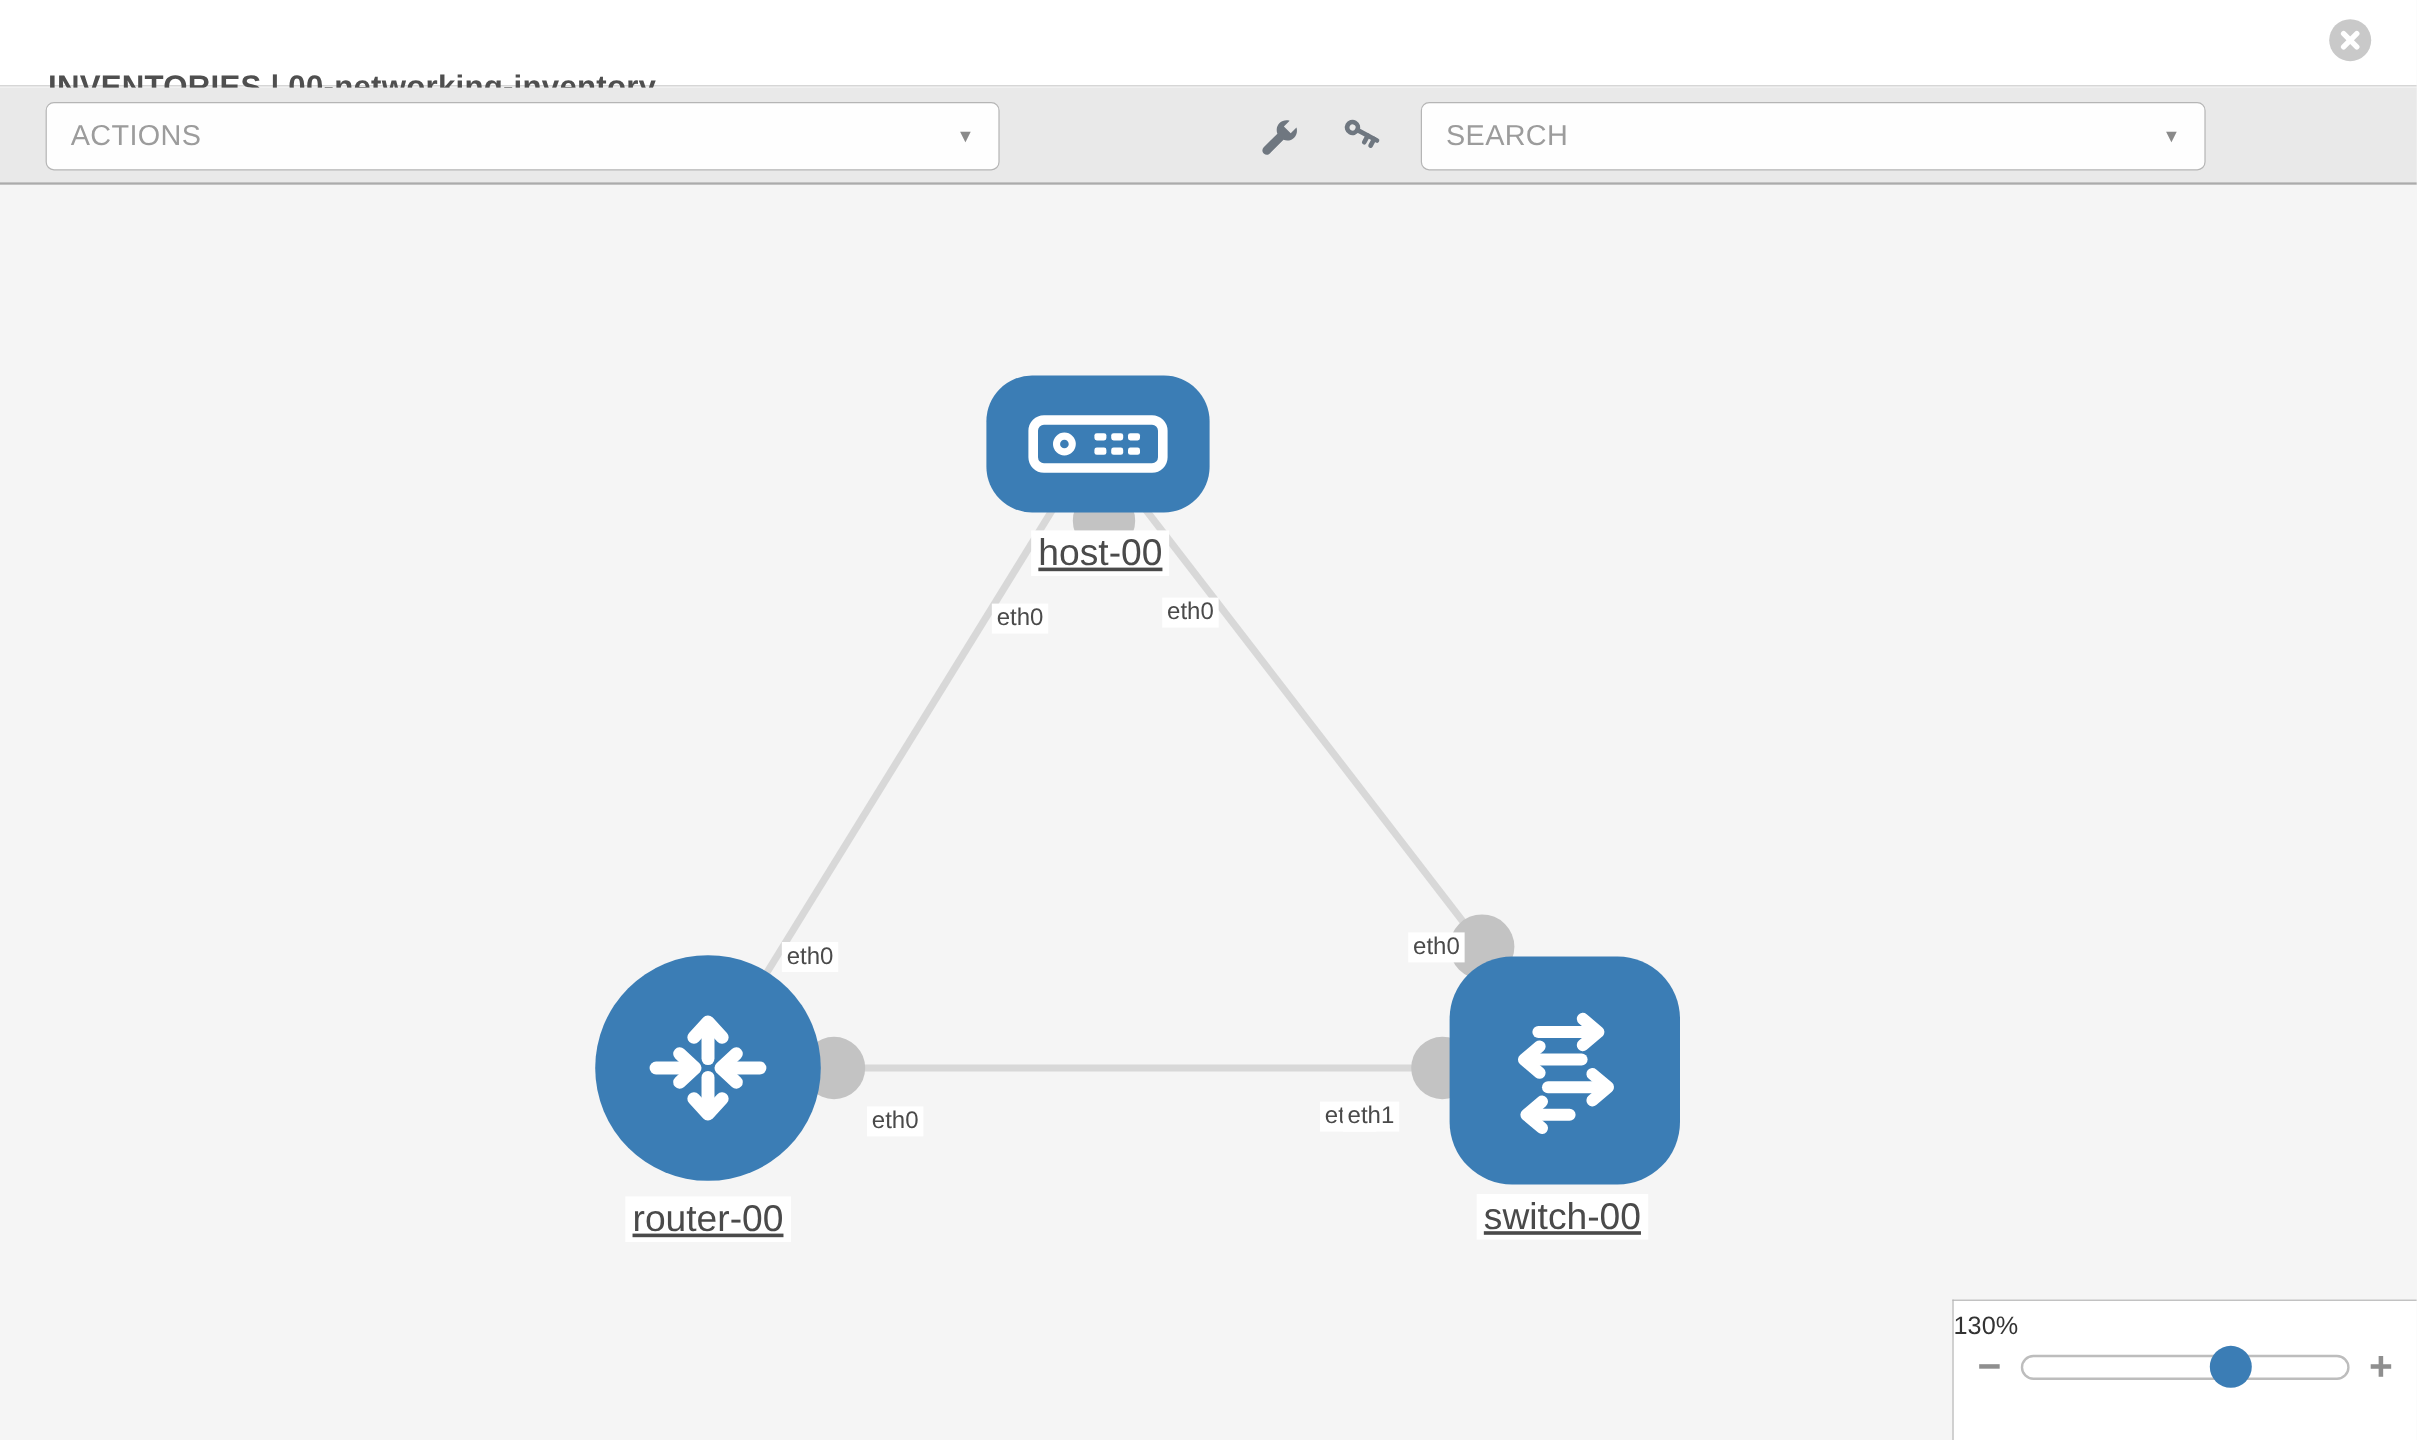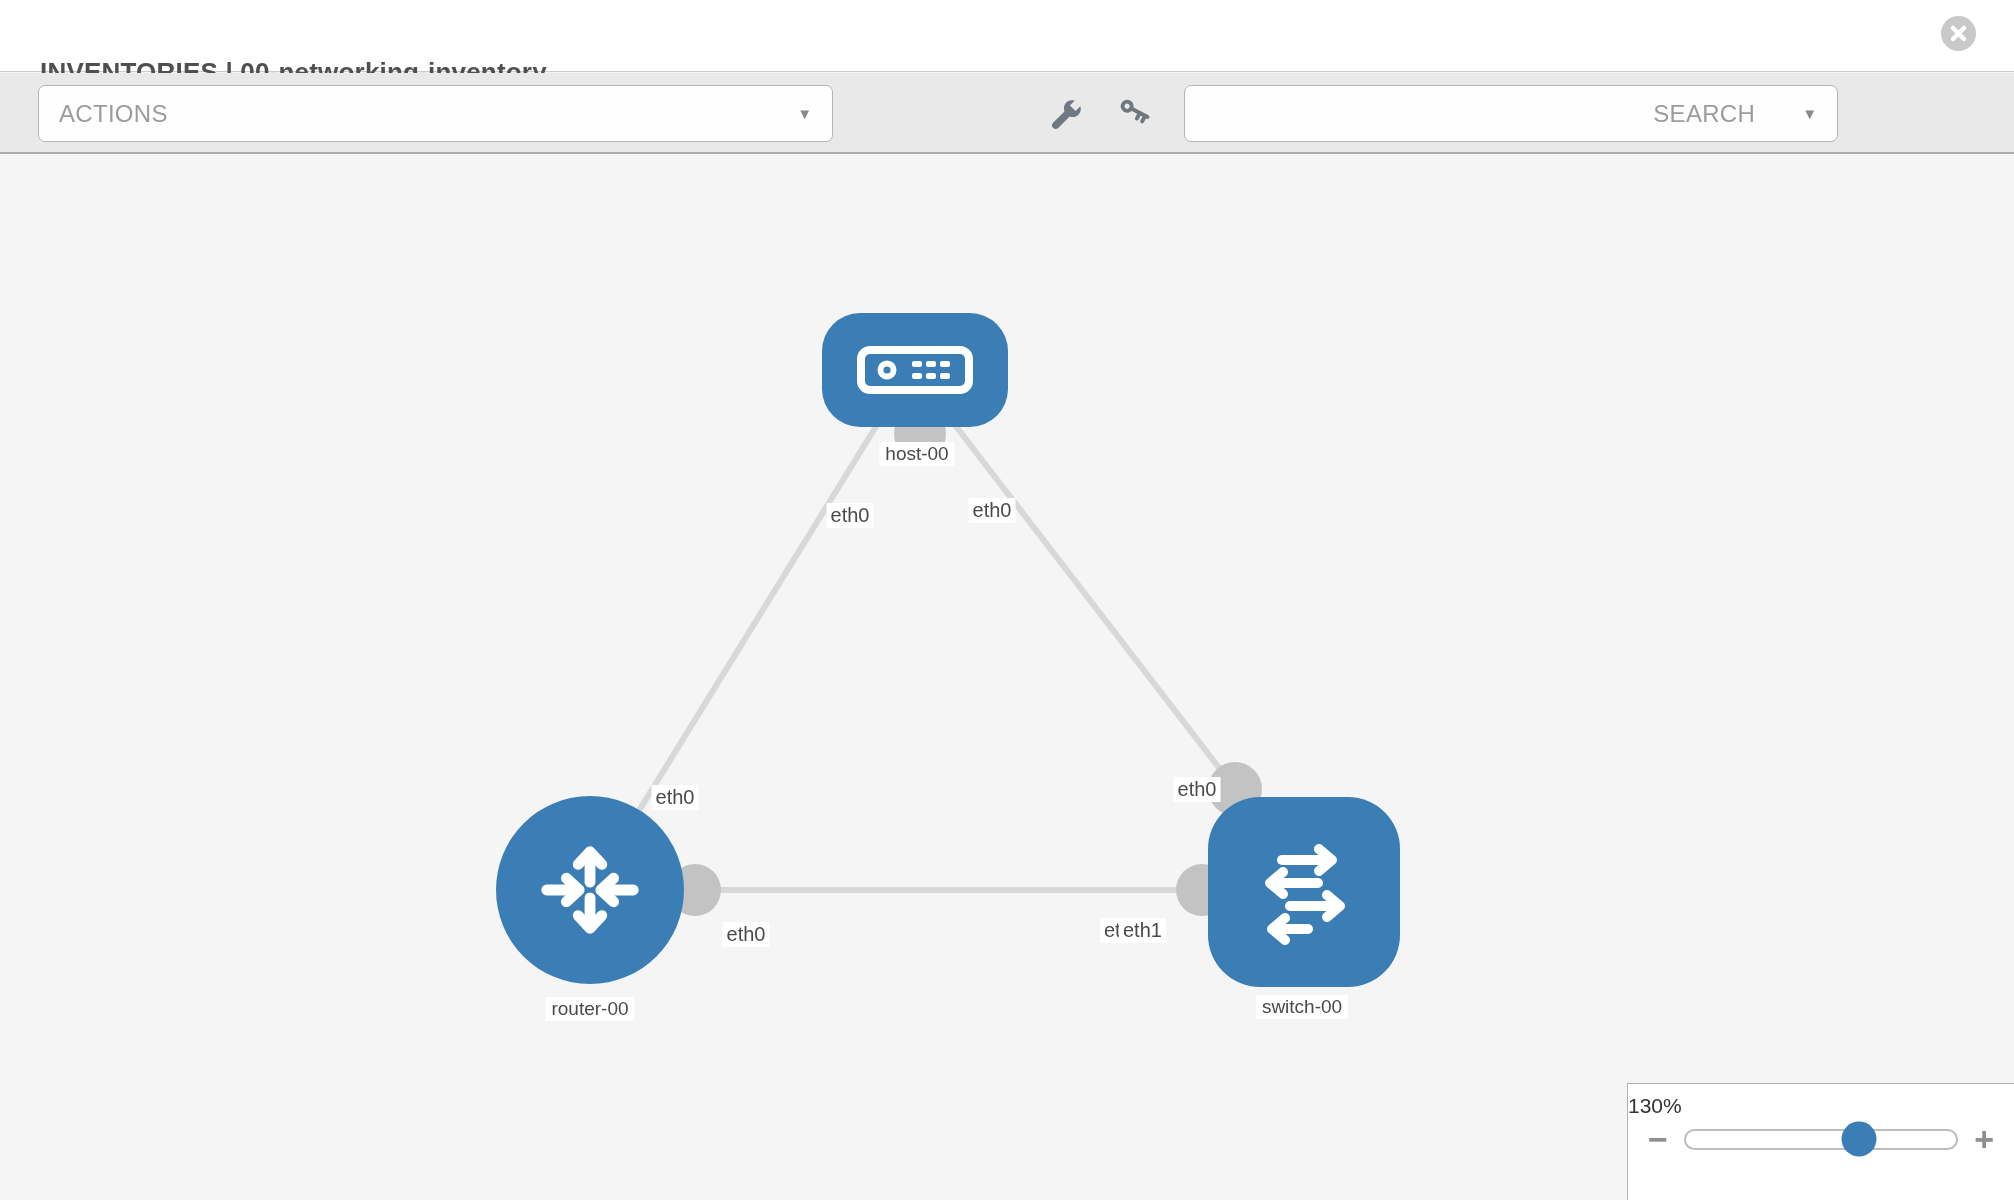--- a/index.html
+++ b/index.html
@@ -19,40 +19,40 @@
   
   .toolbar { position: absolute; left: 0; top: 73px; width: 100%; height: 81px;
              background: #e9e9e9; border-bottom: 2px solid #ababab; }
   .select-box { position: absolute; top: 12px; height: 57px; background: #fefefe;
                 border: 1px solid #b5b5b5; border-radius: 7px; display: flex;
                 align-items: center; justify-content: space-between;
                 padding: 0 20px; cursor: pointer; gap: 47px; }
   .select-box .select-label { font-size: 24px; color: #9c9c9c; letter-spacing: .3px; }
   .select-box .caret { font-size: 15px; color: #8a8a8a; }
   .actions-box { left: 38px;  width: 795px; }
-  .search-box  { left: 1184px; width: 654px; justify-content: flex-end; }
+  .search-box  { left: 1184px; width: 654px; }
   .tool-icon { position: absolute; top: 22px; width: 40px; height: 40px;
                display: flex; align-items: center; justify-content: center; cursor: pointer; }
   .wrench-btn { left: 1046px; }
   .key-btn    { left: 1114px; }
 
   
   .canvas { position: absolute; left: 0; top: 154px; width: 2014px; height: 1046px;
             background: #f5f5f5; }
   .links-svg { position: absolute; left: 0; top: 0; z-index: 1; }
 
   .node { position: absolute; z-index: 2; background: #3b7db5; display: flex;
           align-items: center; justify-content: center; cursor: pointer; }
   .node-host   { left: 822px;  top: 159px; width: 186px; height: 114px; border-radius: 38px; }
   .node-router { left: 496px;  top: 642px; width: 188px; height: 188px; border-radius: 50%; }
   .node-switch { left: 1208px; top: 643px; width: 192px; height: 190px; border-radius: 52px; }
 
   .diagram-label { position: absolute; z-index: 3; background: #ffffff; color: #4a4a4a;
                    white-space: nowrap; }
-  .node-name { font-size: 19px; padding: 1px 6px; transform: translateX(-50%); }
+  .node-name { font-size: 31px; padding: 1px 6px; transform: translateX(-50%); text-decoration: underline; }
   .if-label  { font-size: 20px; padding: 1px 4px; margin-top: 46px; }
   .if-center { transform: translateX(-50%); }
   .name-host   { left: 917px;  top: 288px; }
   .name-router { left: 590px;  top: 843px; }
   .name-switch { left: 1302px; top: 841px; }
   .if-host-left    { left: 850px;  top: 303px; }
   .if-host-right   { left: 992px;  top: 298px; }
   .if-left-router  { left: 675px;  top: 585px; }
   .if-right-switch { left: 1197px; top: 577px; }
   .if-mid-router   { left: 746px;  top: 722px; }

